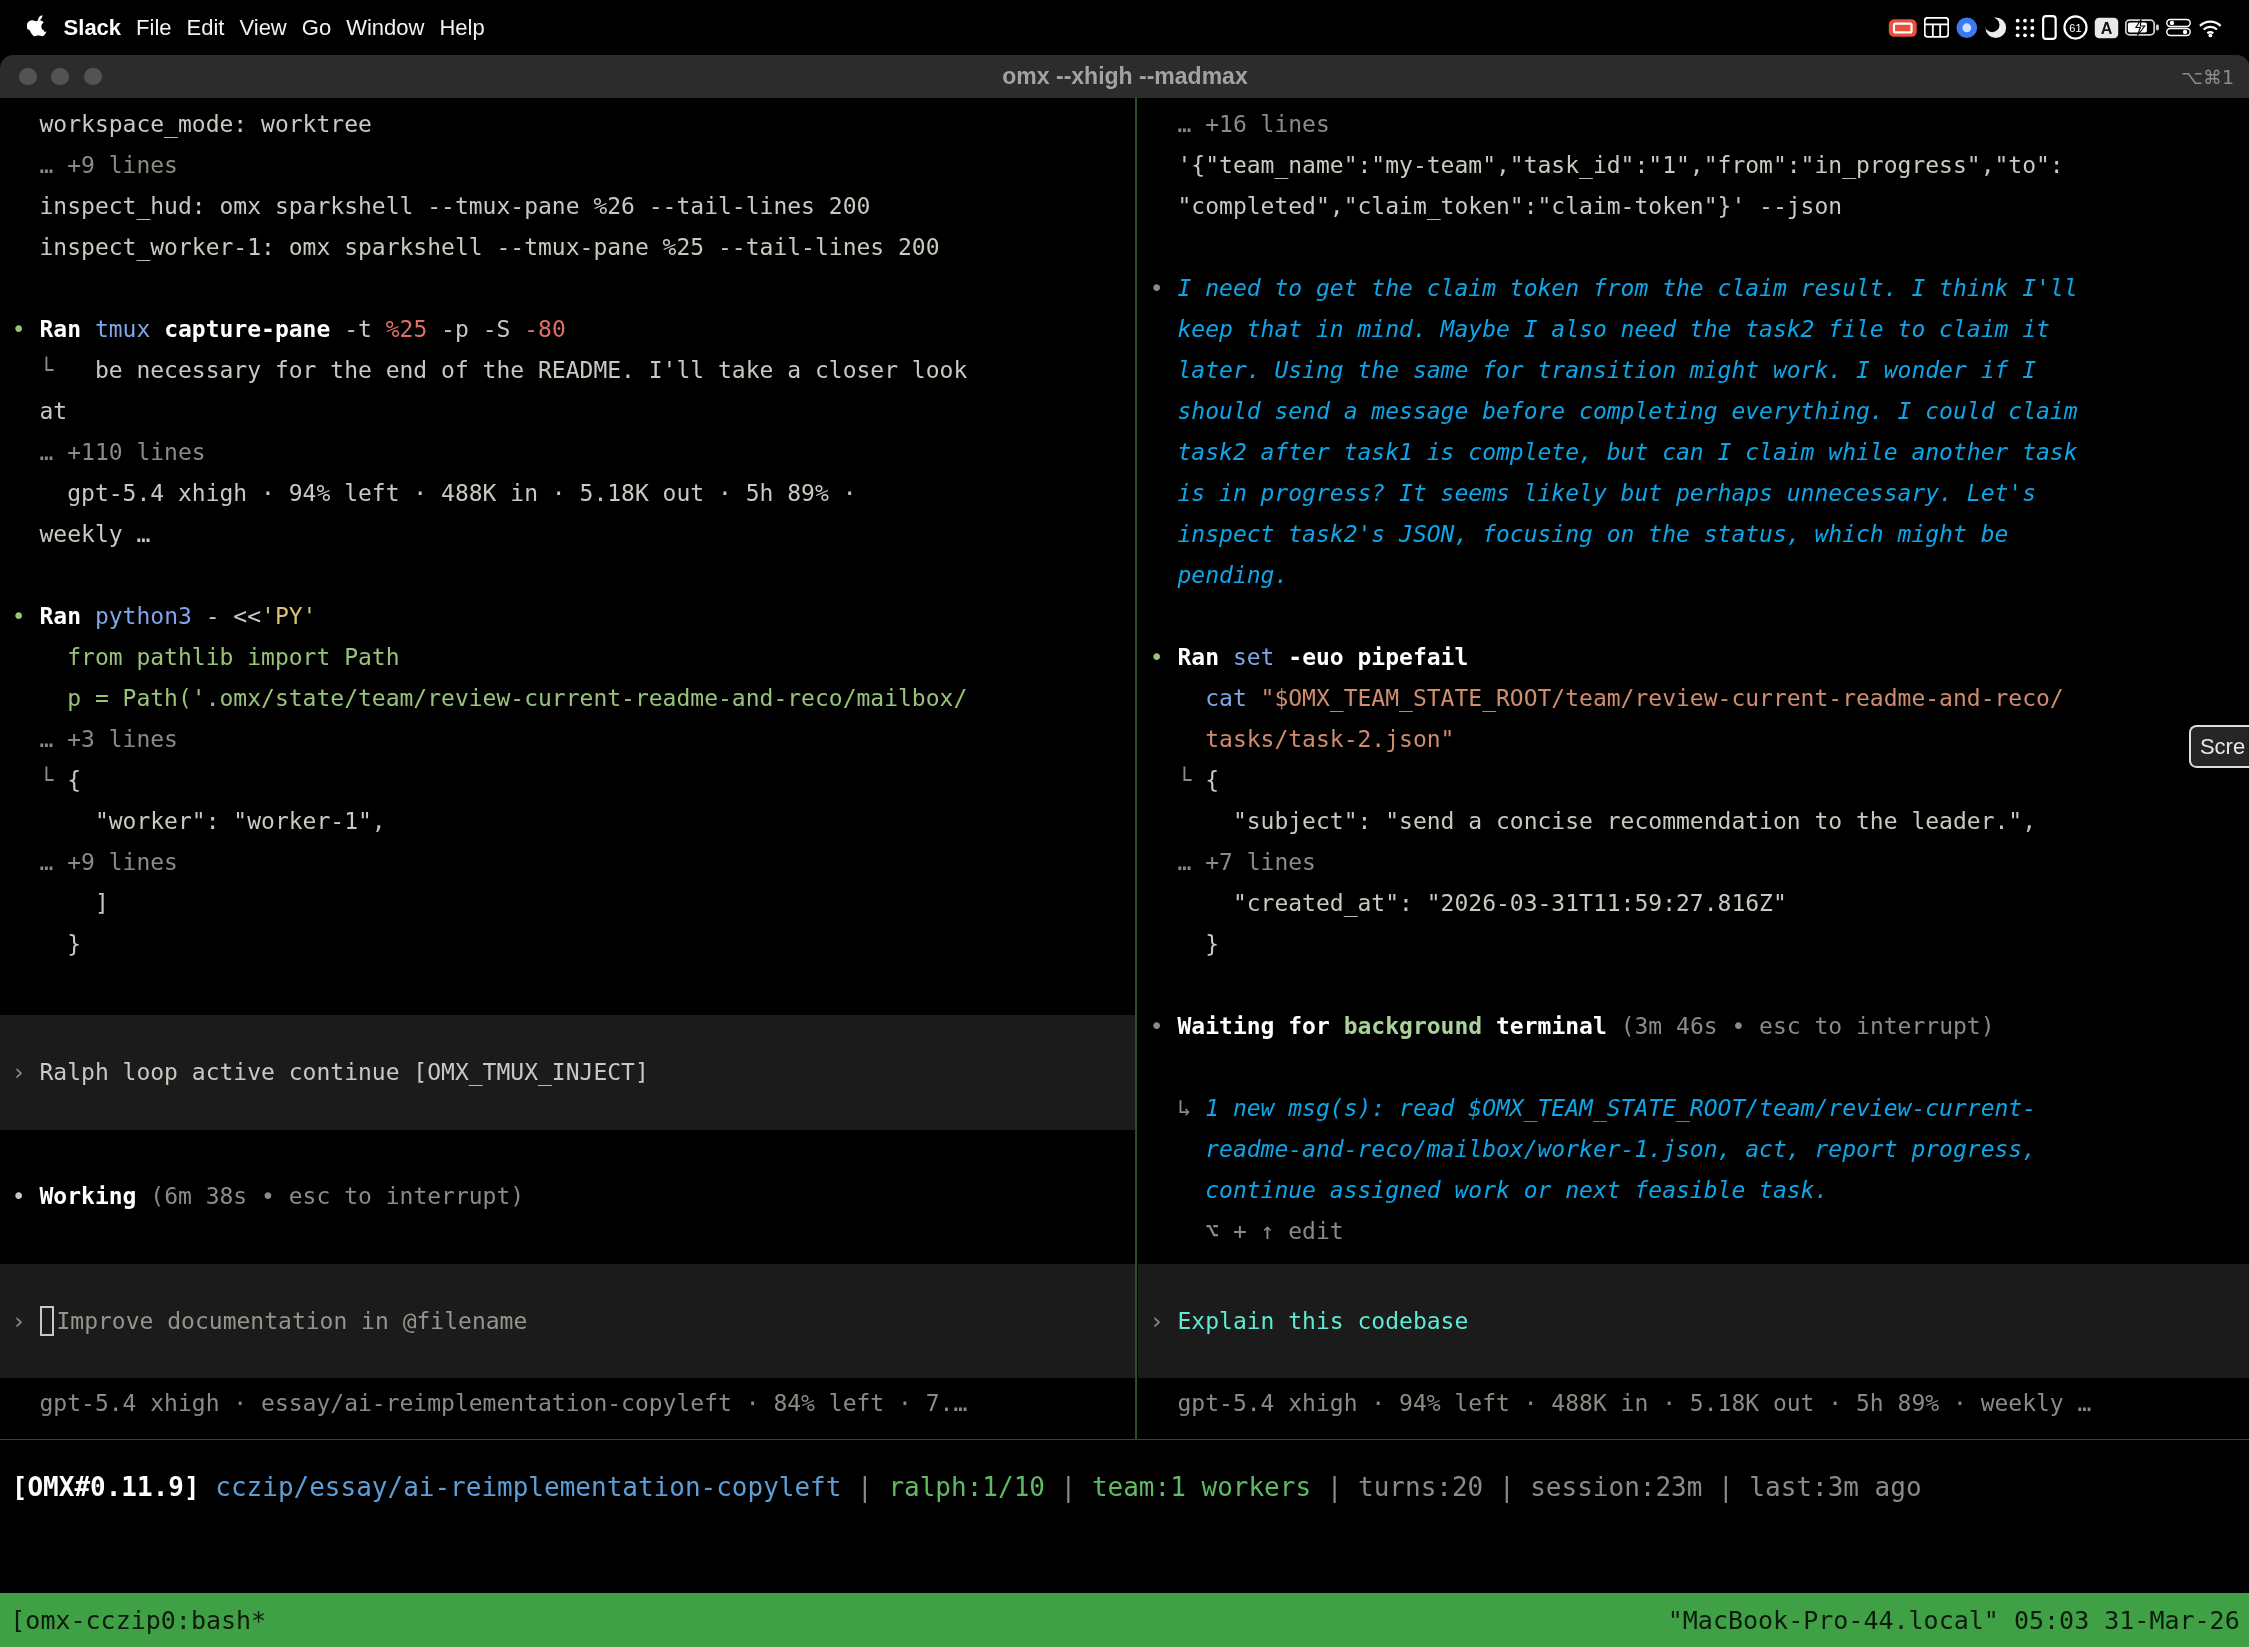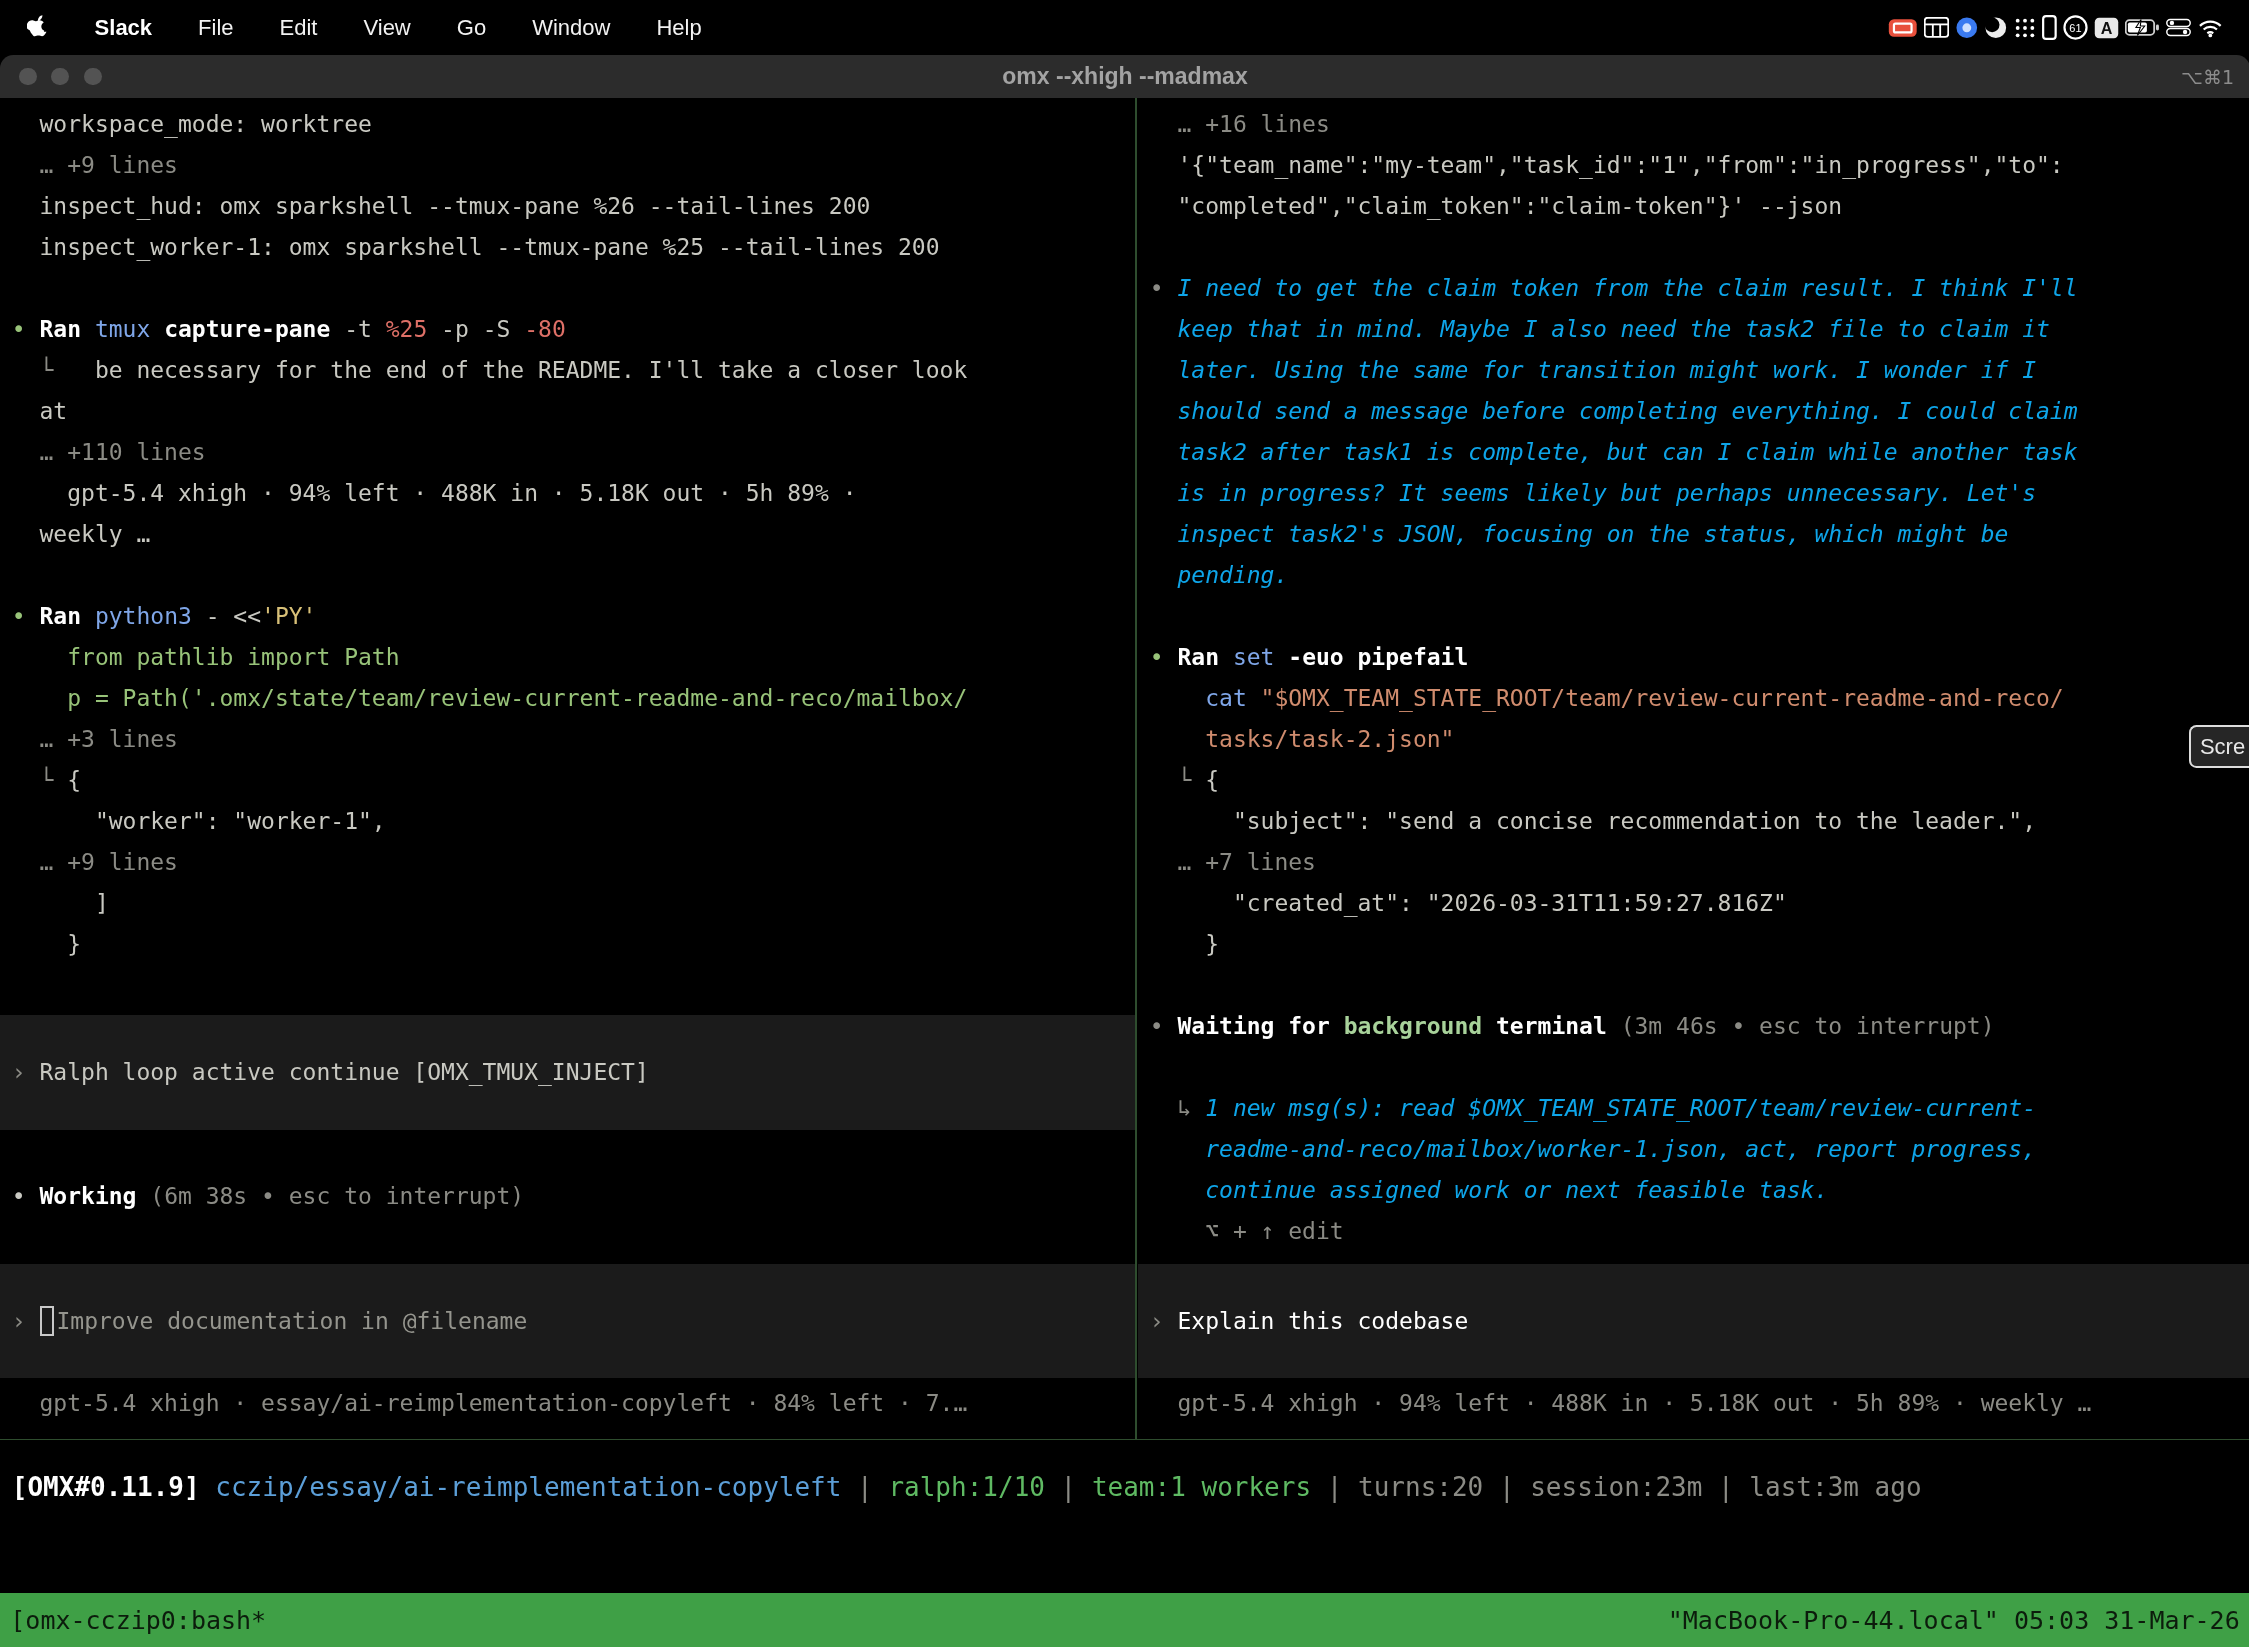--- a/index.html
+++ b/index.html
@@ -3,21 +3,21 @@
 <meta charset="utf-8">
 <style>
   *{margin:0;padding:0;box-sizing:border-box}
   html,body{width:2250px;height:1648px;background:#000;overflow:hidden}
   body{font-family:"DejaVu Sans Mono",monospace;position:relative}
 
   
   .menubar{position:absolute;top:0;left:0;right:0;height:55px;background:#000;color:#fff;
     display:flex;align-items:center;justify-content:space-between;padding:0 26.6px;
     font-family:"Liberation Sans",sans-serif;font-size:22px}
-  .mb-left{display:flex;align-items:center;gap:46px}
+  .mb-left{display:flex;align-items:center;gap:15px}
   .mb-app{font-weight:bold}
   .mb-item{color:#f2f2f2}
   .mb-right{display:flex;align-items:center;gap:6px}
   .mb-right svg{display:block}
 
   
   .window{position:absolute;top:55px;left:0;right:0;bottom:0;background:#000;
     border-radius:13.3px 13.3px 0 0;overflow:hidden}
   .titlebar{position:absolute;top:0;left:0;right:0;height:43px;background:#2c2c2c;
     display:flex;align-items:center;justify-content:center;font-family:"Liberation Sans",sans-serif}
@@ -49,21 +49,21 @@
   .it{color:#0ea5e9;font-style:italic}
   .shim{color:#a8d29a;font-weight:bold}
 
   .band{position:absolute;left:0;right:0;background:#1b1b1b;display:flex;align-items:center;
     padding-left:11.8px;white-space:pre}
   .band.ralph{top:917px;height:115px}
   .band.inputband{top:1166px;height:114px}
   .working{position:absolute;top:1078px;left:11.8px;white-space:pre}
   .pstatus{position:absolute;top:1285px;left:11.8px;color:#8b8b85;white-space:pre}
   .inputtext{color:#95958e}
-  .sugg{color:#ffffff}
+  .sugg{color:#5eead4}
   .cursor{display:inline-block;width:14.8px;height:29.5px;border:2.2px solid #c8c8c8;
     vertical-align:middle;margin-right:2.2px}
 
   
   .overlaytip{position:absolute;top:627px;right:0;width:61px;height:43px;background:#262626;
     border:2.2px solid #ddd;border-right:none;border-radius:7.4px 0 0 7.4px;color:#e8e8e8;
     font-family:"Liberation Sans",sans-serif;font-size:22px;display:flex;align-items:center;
     padding-left:8.9px;overflow:hidden;white-space:nowrap}
 
   

